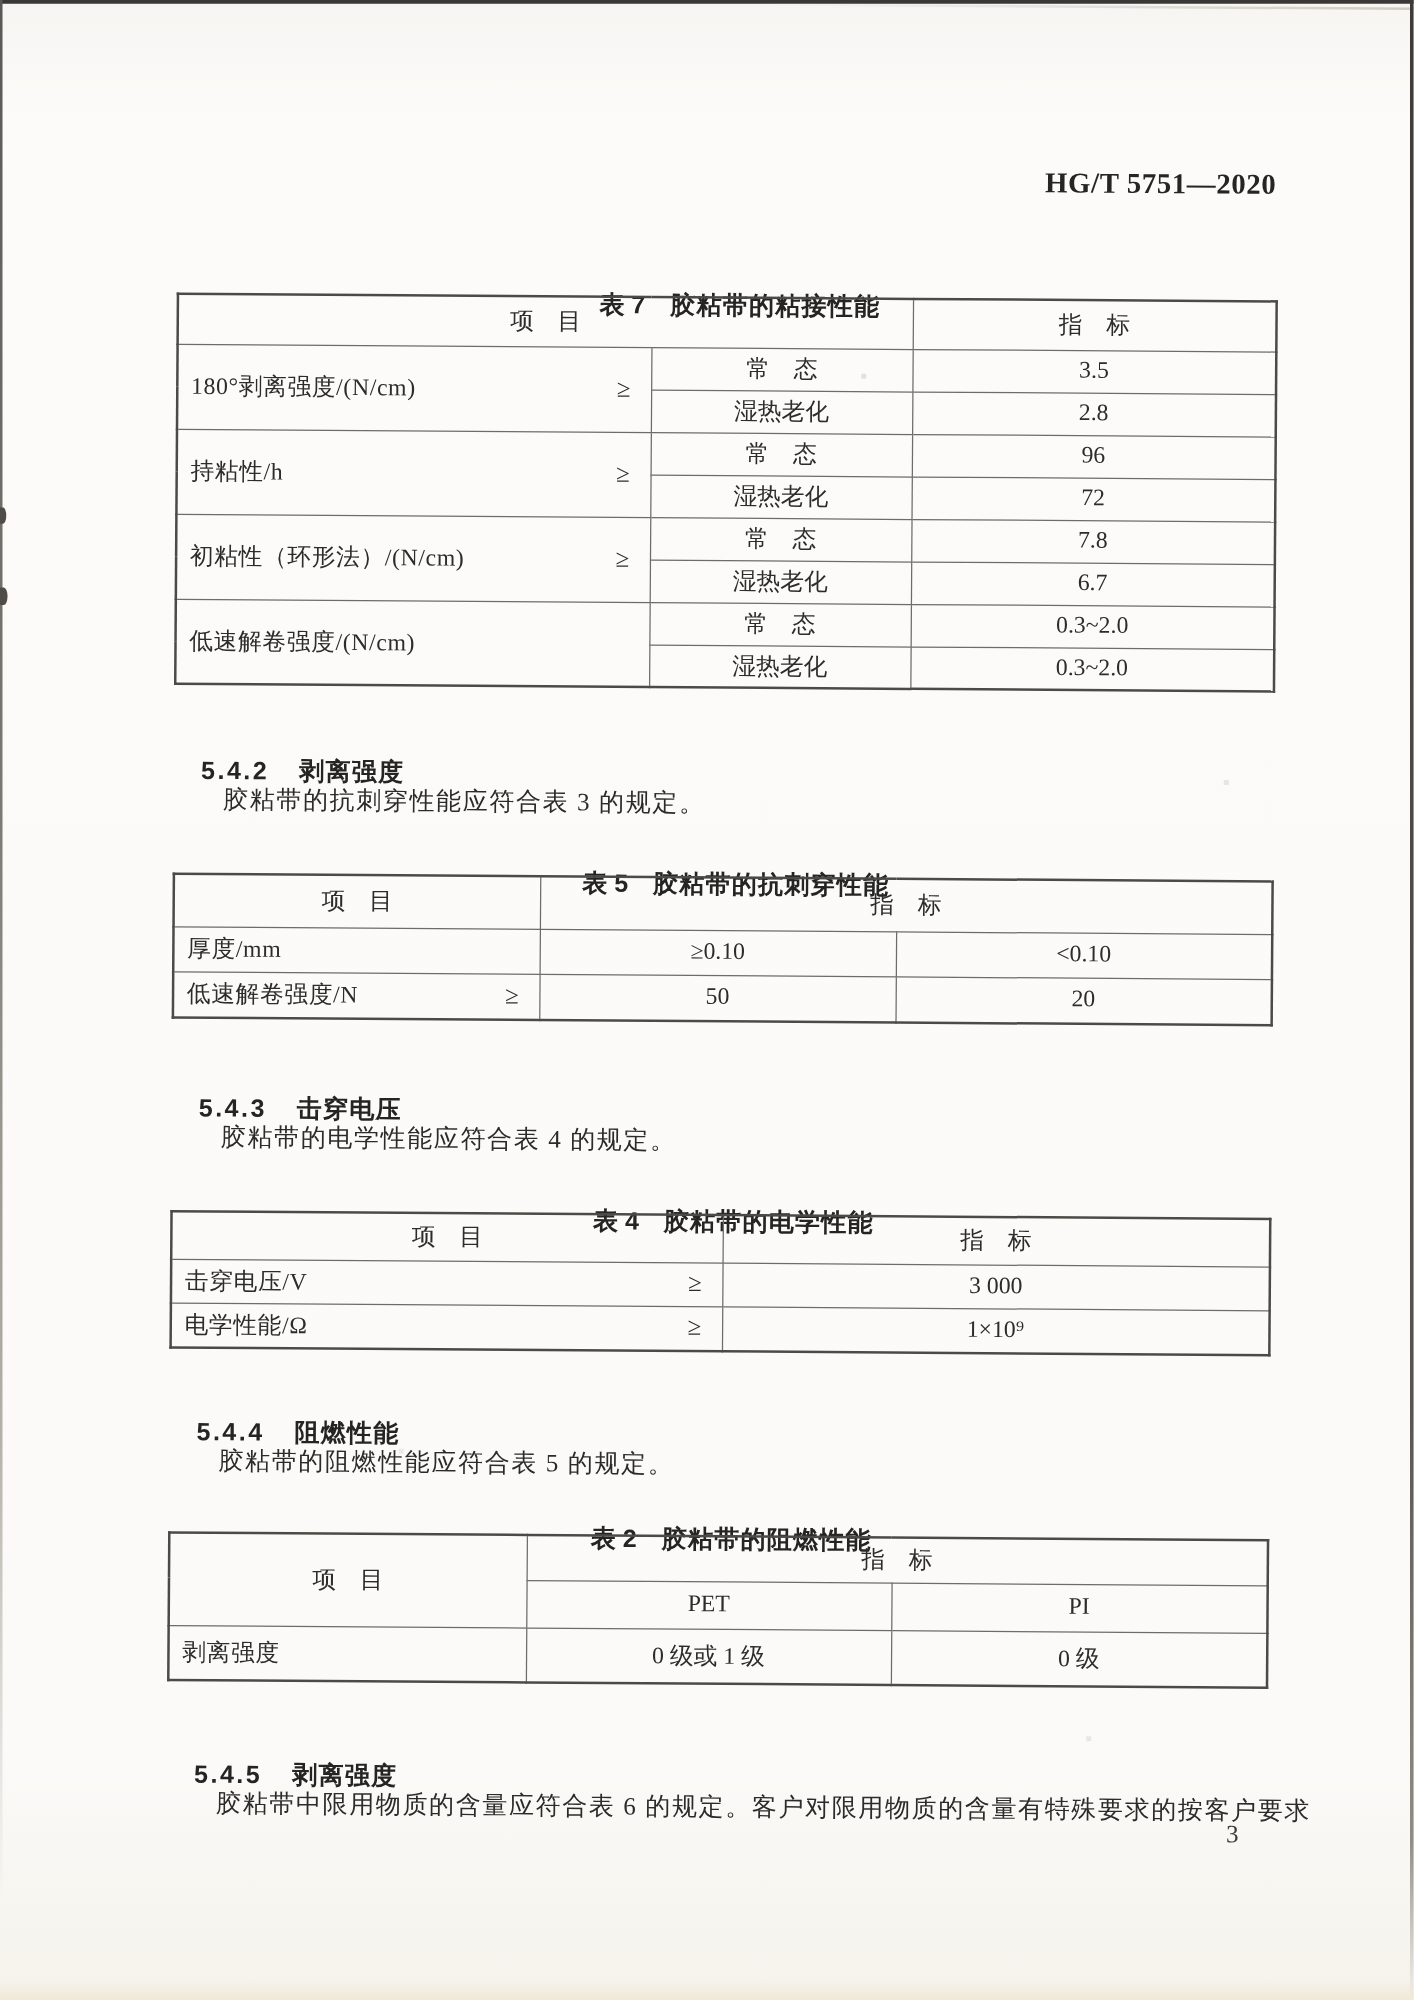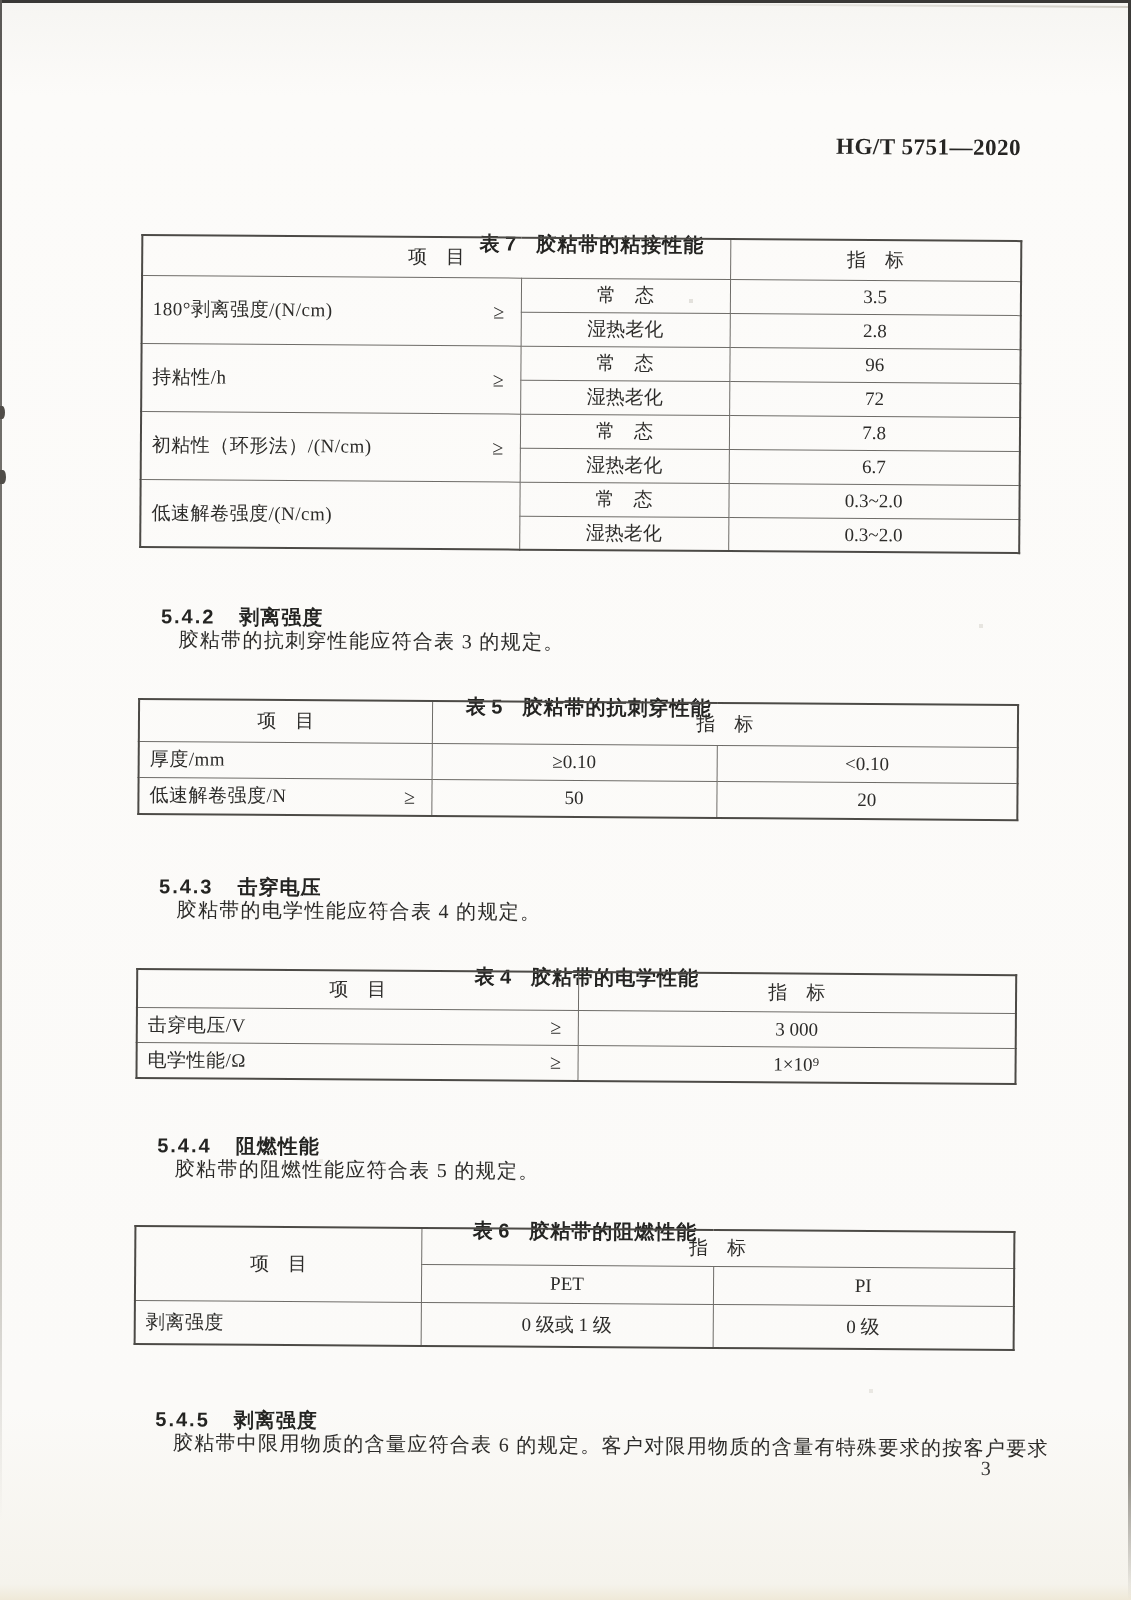--- a/index.html
+++ b/index.html
@@ -220,21 +220,21 @@
       </tr>
     </tbody>
   </table>
 
   <div class="sec" style="top:1108px;">
     <span class="sec-num">5.4.4</span><span class="sec-title">阻燃性能</span>
   </div>
   <div class="para" style="top:1154px;">胶粘带的阻燃性能应符合表 5 的规定。</div>
 
   <div class="cap" style="top:1191px;">
-    <span>表 6</span><span class="cap-title">胶粘带的阻燃性能</span>
+    <span>表 2</span><span class="cap-title">胶粘带的阻燃性能</span>
   </div>
 
   <table class="gb" style="left:143px;top:1224px;width:879px;">
     <colgroup>
         <col style="width:286px">
         <col style="width:292px">
         <col style="width:301px">
       </colgroup>
     <tbody>
       <tr style="height:36px">

